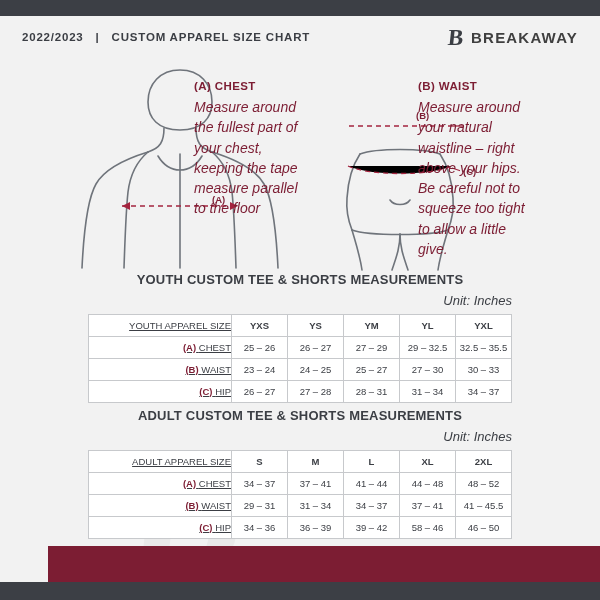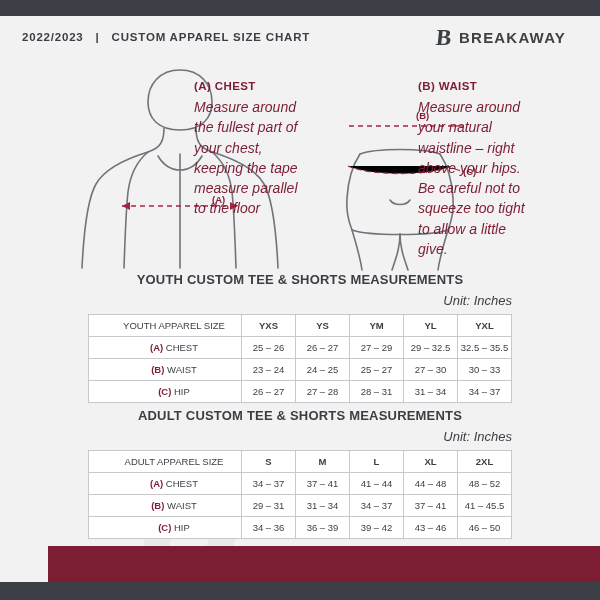--- a/index.html
+++ b/index.html
@@ -29,21 +29,21 @@
     background: #3c3f45;
   }
   .bottombar {
     position: absolute;
     bottom: 0; left: 0; right: 0;
     height: 18px;
     background: #3c3f45;
   }
   .header {
     position: absolute;
-    top: 16px; left: 0; right: 12px;
+    top: 16px; left: 0; right: 0;
     height: 42px;
     background: #f2f2f2;
     display: flex;
     align-items: center;
     padding: 0 22px;
     box-sizing: border-box;
   }
   .header-title {
     font-size: 11.5px;
     font-weight: bold;
@@ -159,23 +159,24 @@
   }
   th, td {
     border: 1px solid #c7c9cc;
     height: 21px;
     font-size: 9.5px;
     color: #3b3e44;
     text-align: center;
     padding: 0;
   }
   th.rowhead, td.rowhead {
-    text-align: center;
-    padding-left: 18px;
+    text-align: right;
+    padding-left: 8px;
     width: 134px;
+    text-decoration: underline;
   }
   th {
     font-weight: normal;
     font-size: 9.5px;
   }
   th.colhead { font-weight: bold; }
   td.rowhead .tag {
     color: #7c1d33;
     font-weight: bold;
   }
@@ -353,21 +354,21 @@
           <td>41 – 45.5</td>
         </tr>
         <tr>
           <td class="rowhead">
             <span class="tag">(C)</span>
             <span class="lbl">HIP</span>
           </td>
           <td>34 – 36</td>
           <td>36 – 39</td>
           <td>39 – 42</td>
-          <td>43 – 46</td>
+          <td>58 – 46</td>
           <td>46 – 50</td>
         </tr>
       </tbody>
     </table>
   </div>
 
   <div class="maroon-strip"></div>
   <div class="bottombar"></div>
 </div>
 

